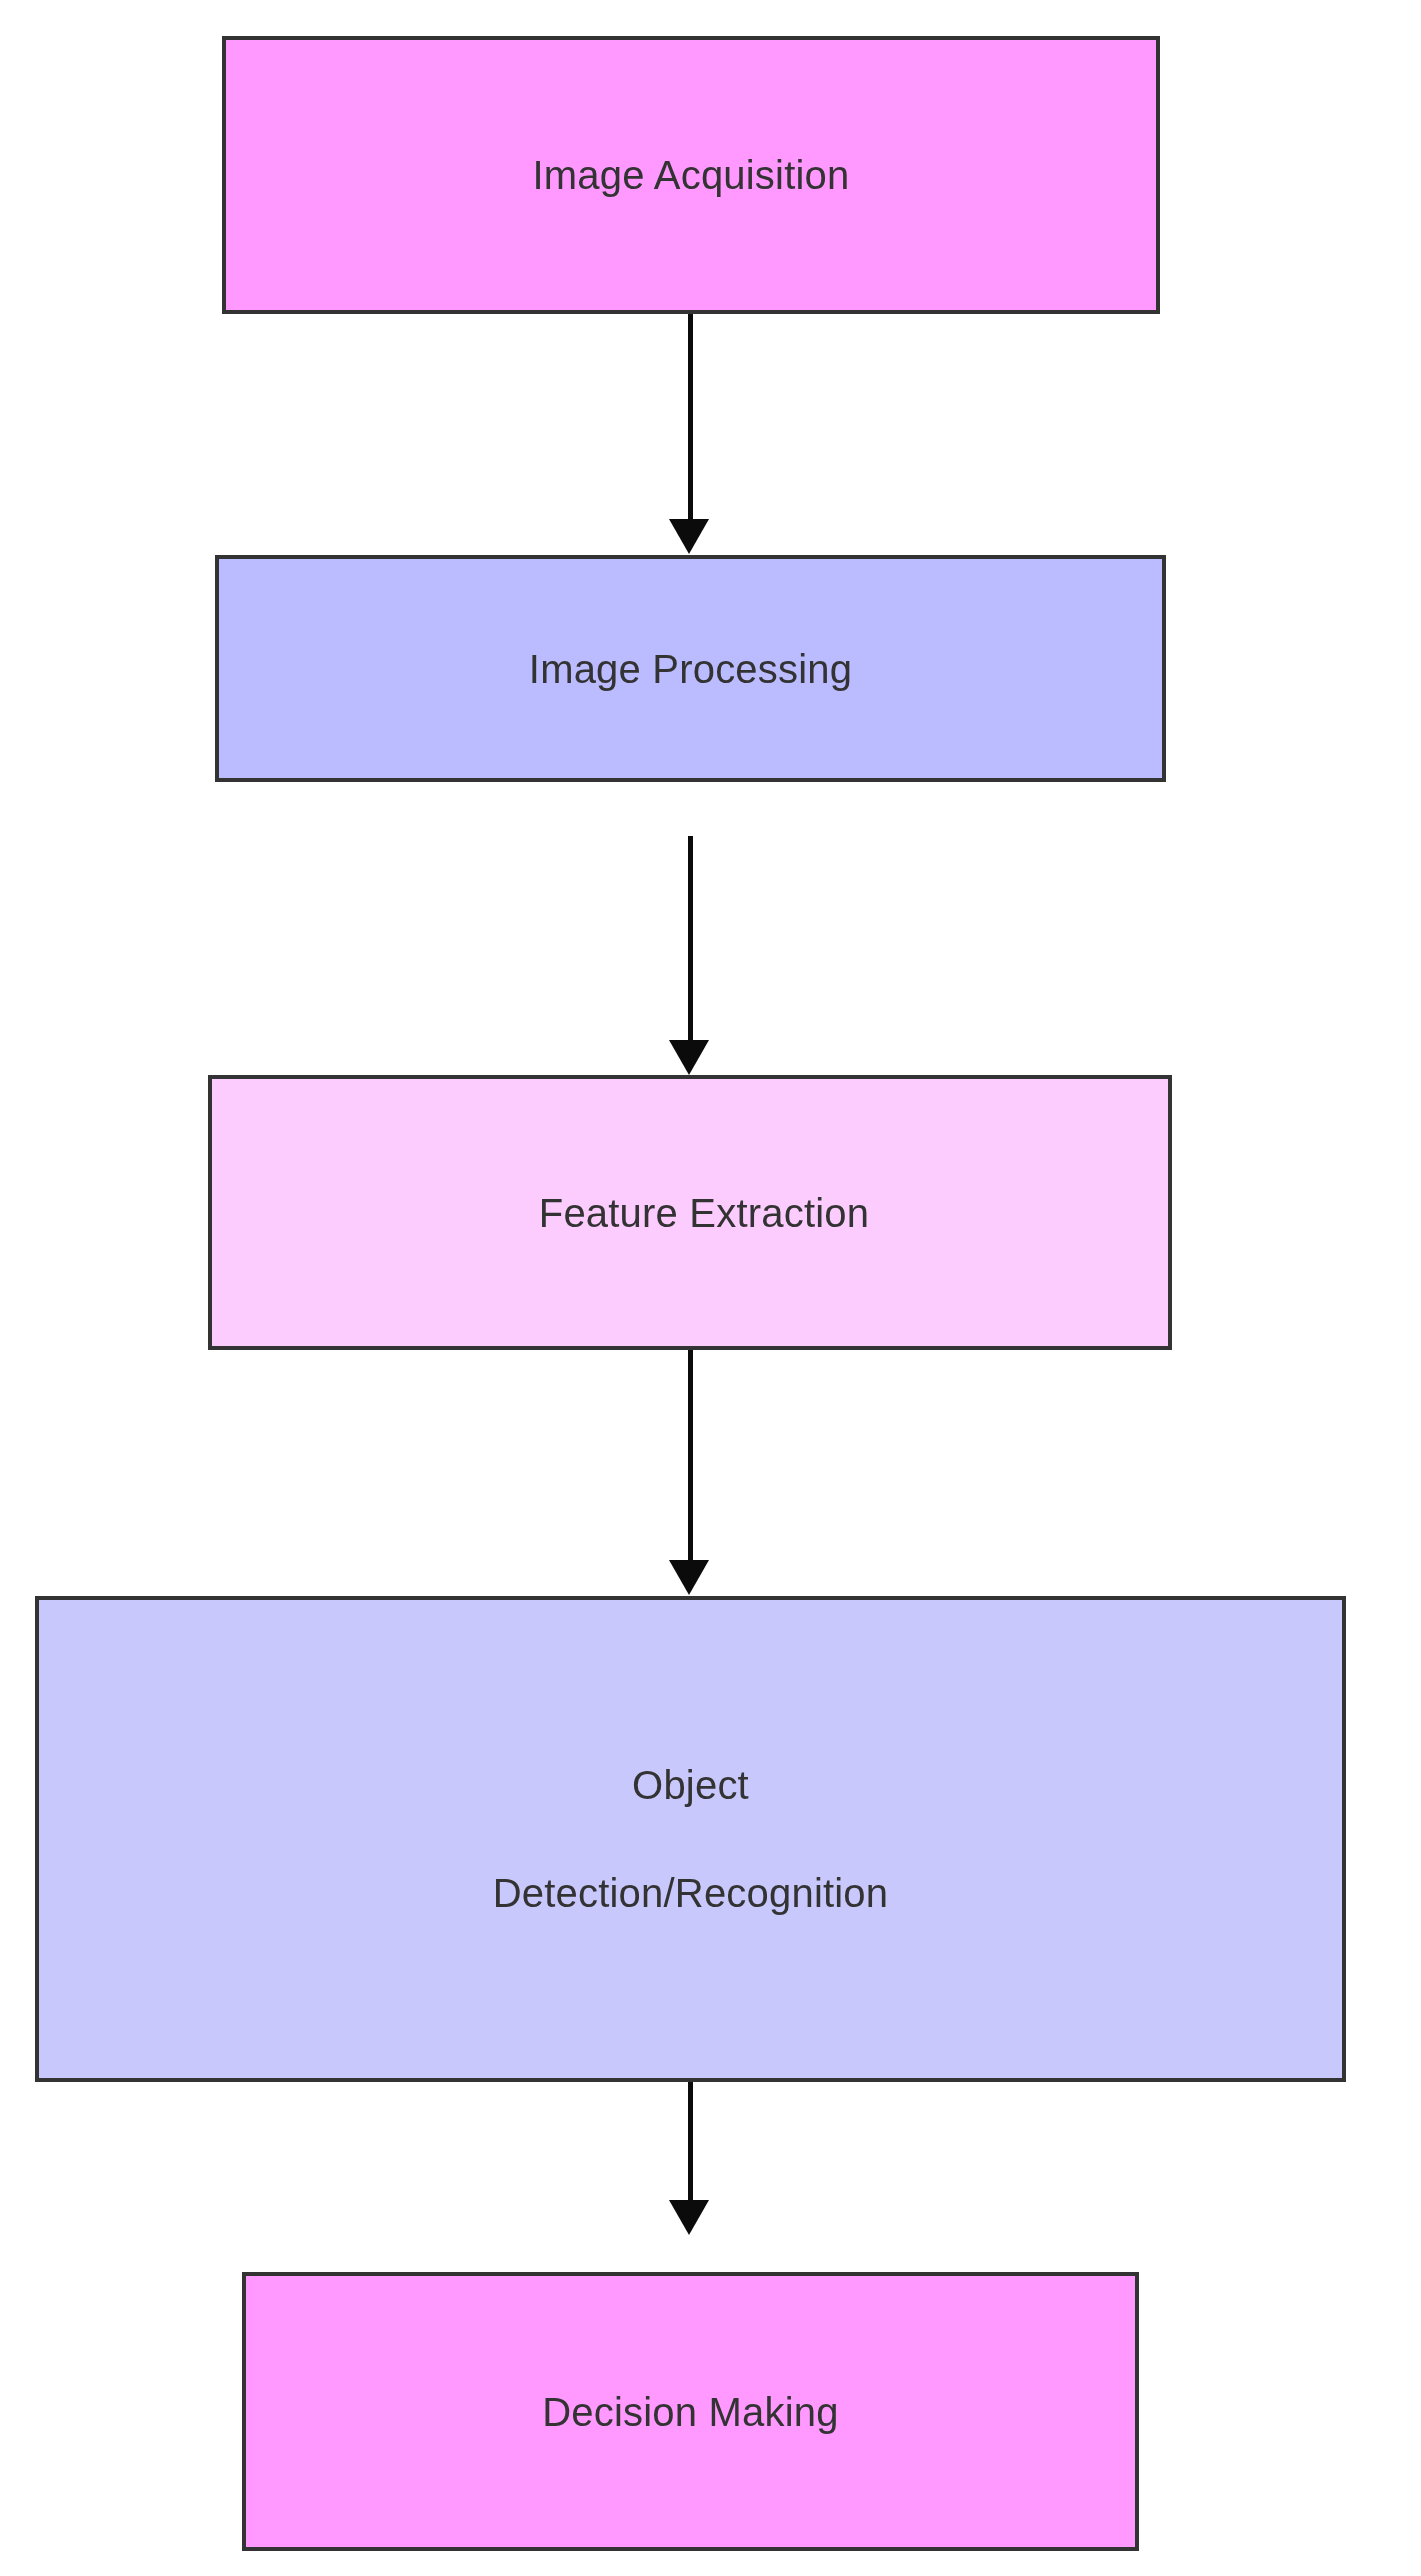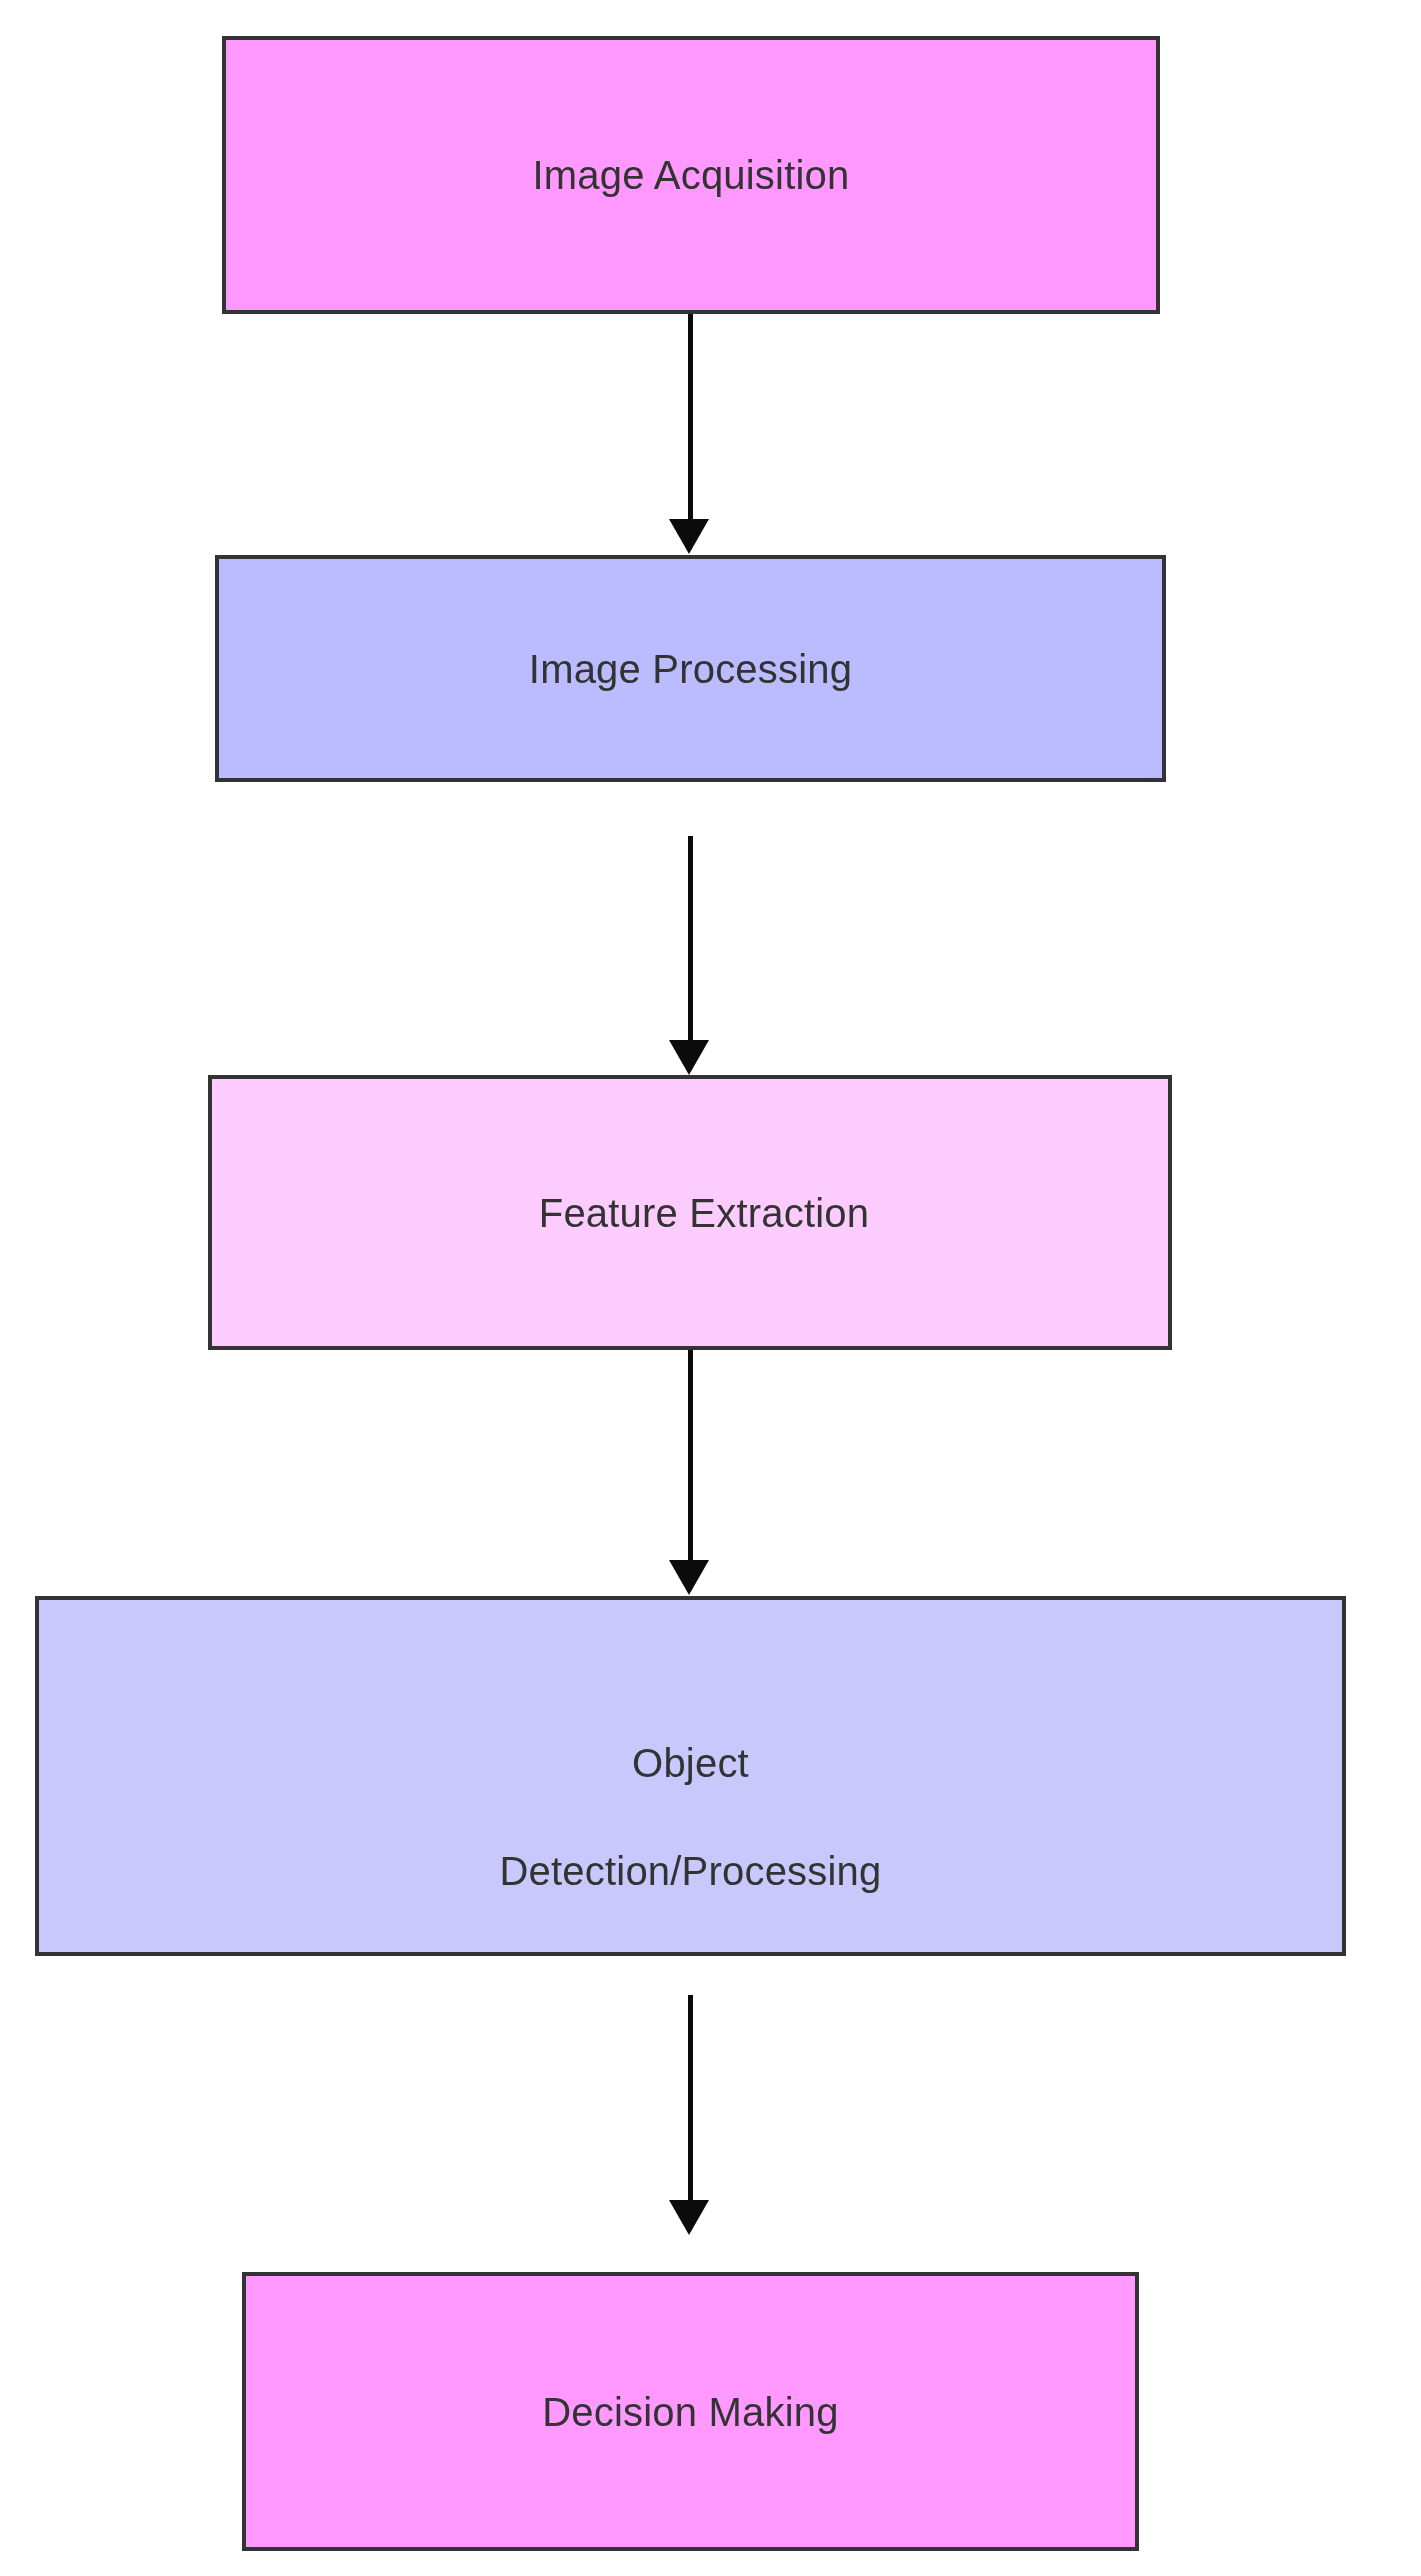--- a/index.html
+++ b/index.html
@@ -49,23 +49,22 @@
   }
   #node-processing {
     left: 215px;  top: 555px; width: 951px; height: 227px;
     background: #bbbbff;
   }
   #node-feature {
     left: 208px;  top: 1075px; width: 964px; height: 275px;
     background: #fcccff;
   }
   #node-detection {
-    left: 35px;   top: 1596px; width: 1311px; height: 360px;
+    left: 35px;   top: 1596px; width: 1311px; height: 486px;
     background: #c8c8fd;
-    justify-content: flex-end;
   }
   #node-decision {
     left: 242px;  top: 2236px; width: 897px; height: 279px;
     background: #ff99ff;
   }
   
   .edge {
     position: absolute;
     left: 0;
     top: 0;
@@ -127,21 +126,21 @@
     <div class="node-label" style="color: rgb(51, 51, 51);">Image Processing</div>
   </div>
 
   <div class="node" id="node-feature" style="background: rgb(252, 204, 255); border-color: rgb(51, 51, 51); padding-left: 28px;">
     <div class="node-label" style="color: rgb(51, 51, 51);">Feature Extraction</div>
   </div>
 
   <div class="node" id="node-detection" style="background: rgb(200, 200, 253); border-color: rgb(51, 51, 51);">
     <div class="node-label" style="color: rgb(51, 51, 51);">
       <span class="line">Object</span>
-      <span class="line">Detection/Processing</span>
+      <span class="line">Detection/Recognition</span>
     </div>
   </div>
 
   <div class="node" id="node-decision" style="background: rgb(255, 153, 255); border-color: rgb(51, 51, 51); margin-top: 36px;">
     <div class="node-label" style="color: rgb(51, 51, 51);">Decision Making</div>
   </div>
 
 </div>
 
 

